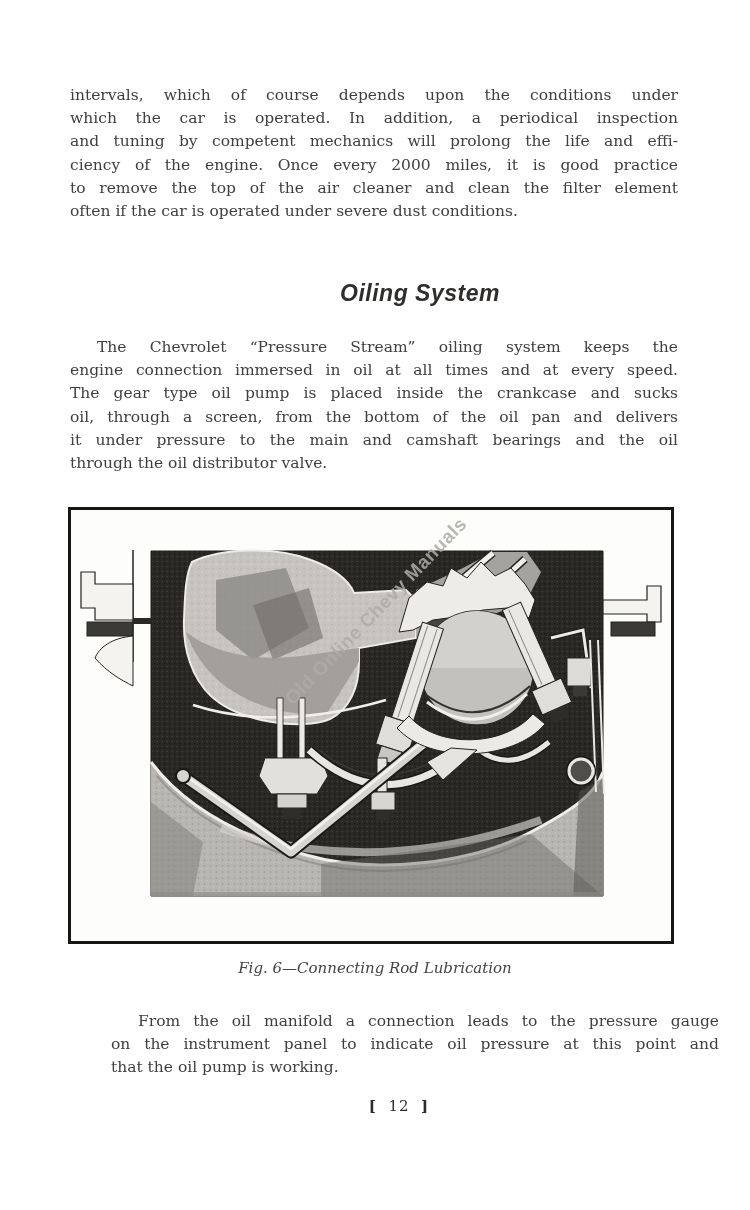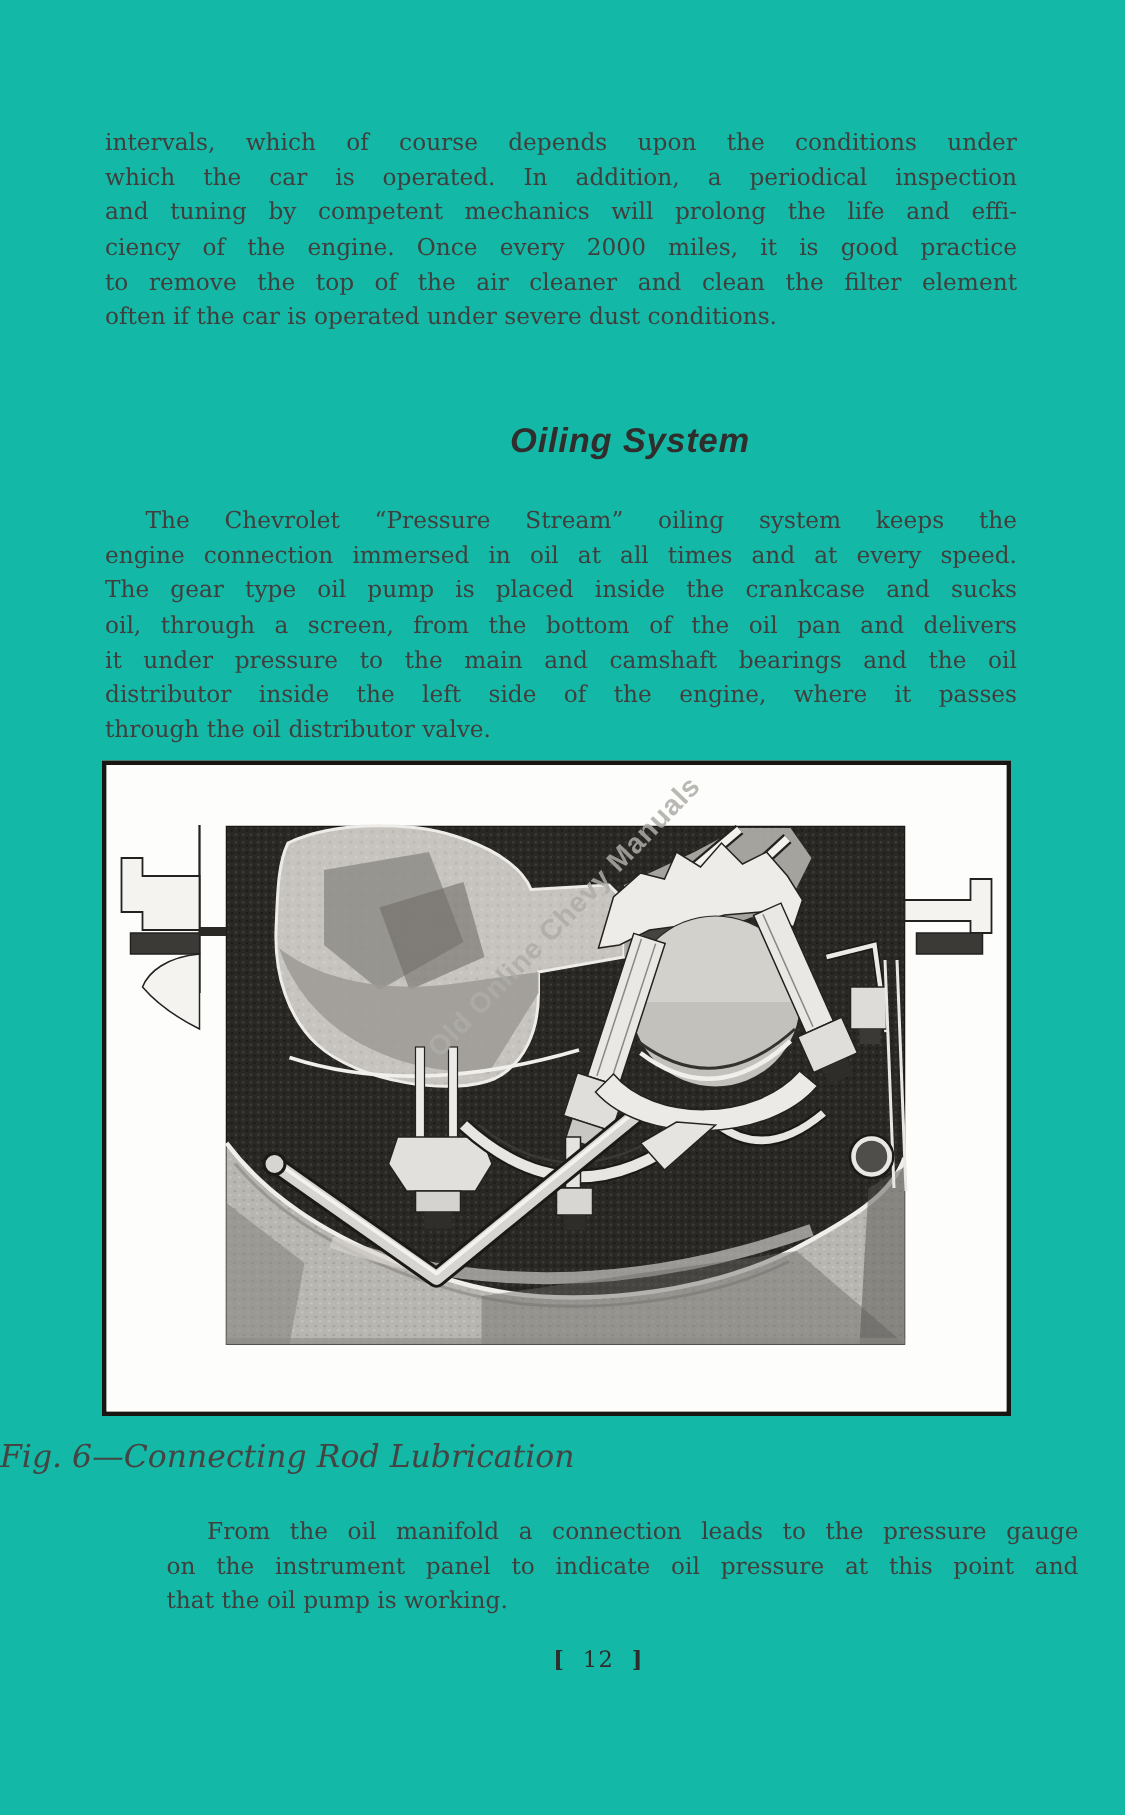--- a/index.html
+++ b/index.html
@@ -1,19 +1,19 @@
 <!DOCTYPE html>
 <html><head>
 <meta charset="utf-8">
 <style>
   html,body{margin:0;padding:0;background:#e8e8e6;}
   .page{
     position:relative;
     width:750px;height:1210px;
-    background:#14b8a6;
+    background:#ffffff;
     overflow:hidden;
     font-family:"DejaVu Serif", serif;
     color:#3f3e3c;
   }
   .body-text{
     position:absolute;
     left:70px;width:608px;
     font-size:15.5px;
     line-height:23.2px;
     color:#403f3d;
@@ -39,22 +39,23 @@
   }
   #para2{ top:320px;margin-top:16px; }
   .figure-frame{
     position:absolute; left:68px; top:507px;
     width:600px; height:431px;
     border:3px solid #171613;
     background:#fdfdfc;
   }
   #caption{
     position:absolute; top:959px; left:0; width:750px;
+    text-align:center;
     font-style:italic;
-    font-size:21px;
+    font-size:15px;
     color:#454442;
   }
   #para3{ top:1010px;margin-left:41px; }
   #pagenum{
     position:absolute; top:1097px; left:0; width:750px;
     text-align:center;
     font-size:15px; color:#2e2d2b;
     letter-spacing:1px;
     padding-left:24px;
   }
@@ -76,21 +77,20 @@
     </div>
 
   <div id="heading">Oiling System</div>
 
   <div class="body-text indent-first" id="para2">
       <div class="tline">The Chevrolet “Pressure Stream” oiling system keeps the</div>
       <div class="tline">engine connection immersed in oil at all times and at every speed.</div>
       <div class="tline">The gear type oil pump is placed inside the crankcase and sucks</div>
       <div class="tline">oil, through a screen, from the bottom of the oil pan and delivers</div>
       <div class="tline">it under pressure to the main and camshaft bearings and the oil</div>
-      <div class="tline">distributor inside the left side of the engine, where it passes</div>
       <div class="tline">through the oil distributor valve.</div>
     </div>
 
   <div class="figure-frame">
     <svg viewBox="0 0 600 431" width="600" height="431">
       <defs>
         <pattern id="pdark" width="5" height="5" patternUnits="userSpaceOnUse">
           <rect width="5" height="5" fill="#292825"></rect>
           <circle cx="1.2" cy="1.5" r="0.8" fill="#413f3b"></circle>
           <circle cx="3.6" cy="3.8" r="0.7" fill="#161511"></circle>

